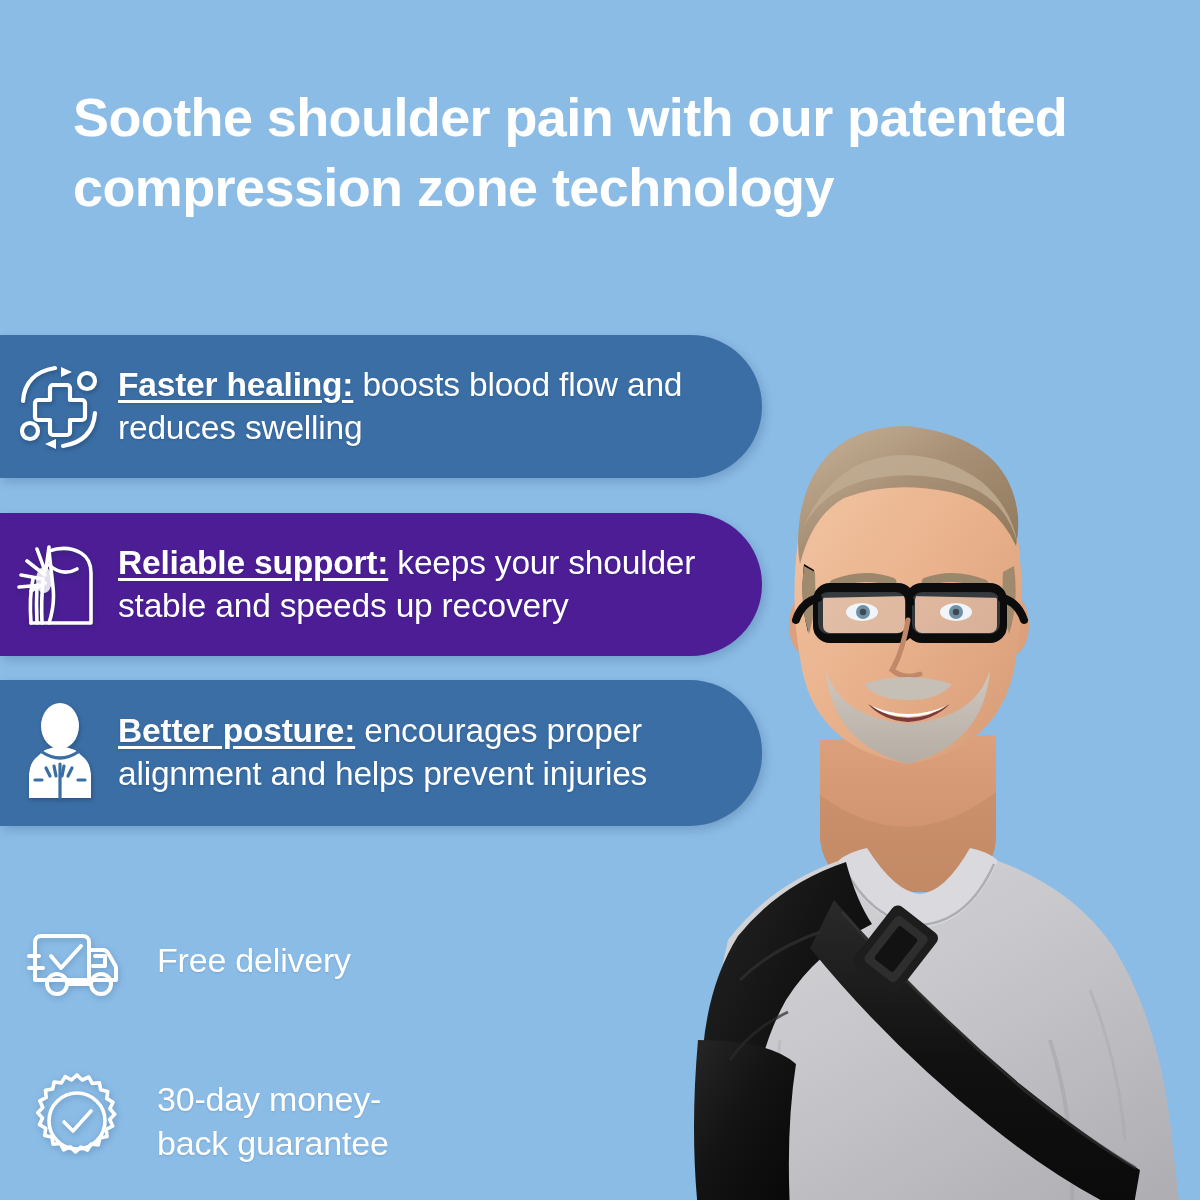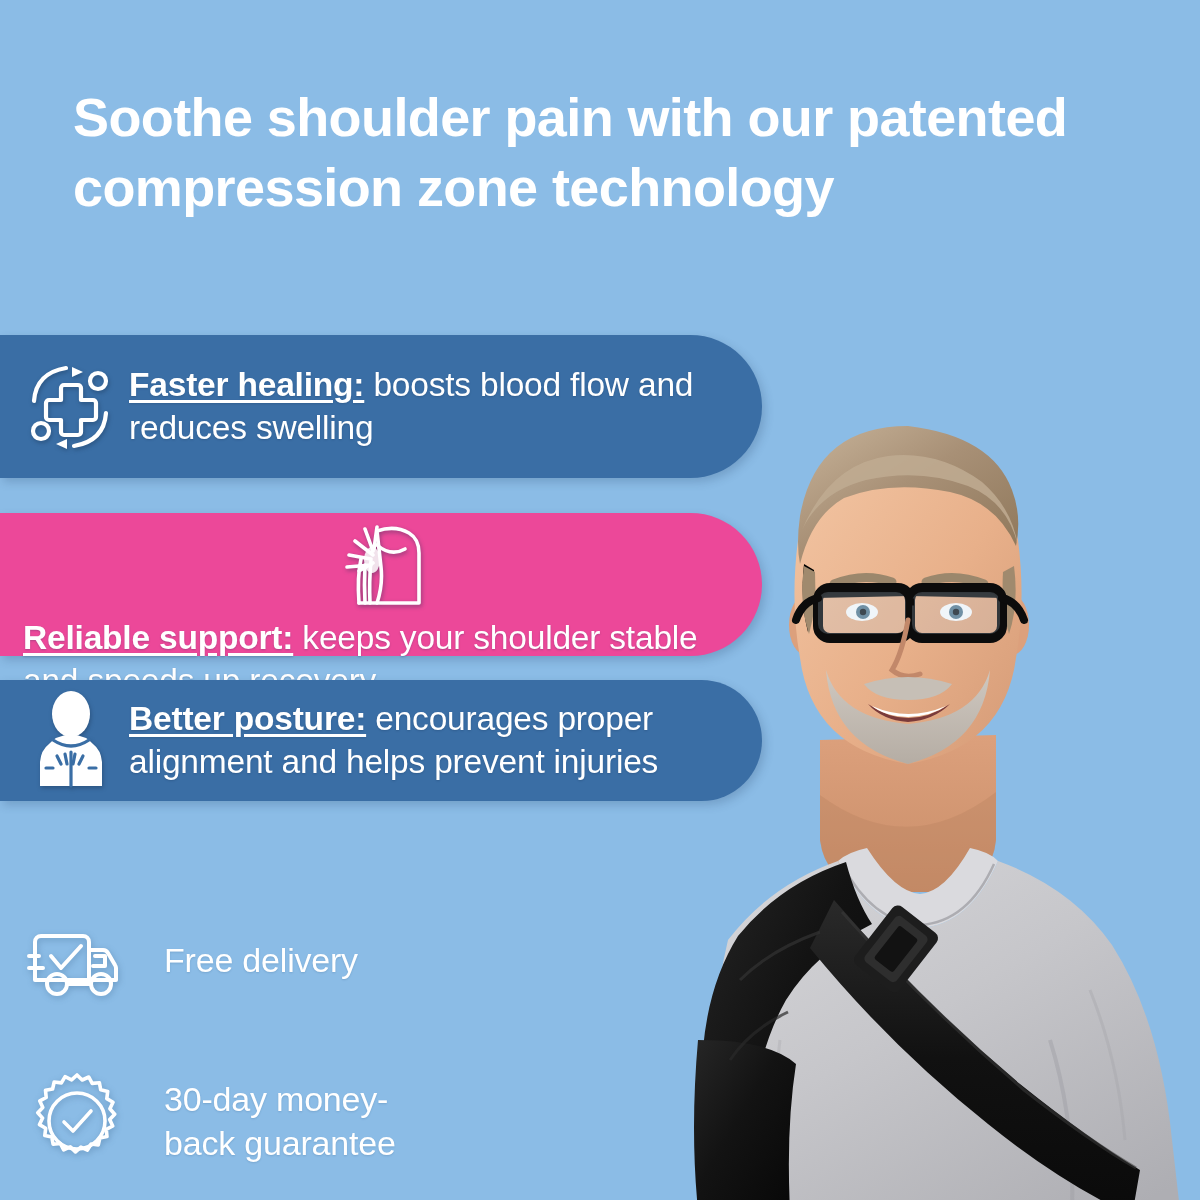--- a/index.html
+++ b/index.html
@@ -29,25 +29,26 @@
   }
   
   .card {
     position:absolute;
     left:0;
     background:#3A6EA5;
     border-radius:0 72px 72px 0;
     box-shadow:3px 4px 10px rgba(30,60,95,0.22);
     display:flex;
     align-items:center;
-    padding-left:23px;
+    padding-left:12px;
+    justify-content:flex-end;
   }
   #card-0 { top:335px; width:762px; height:143px; }
   #card-1 { top:513px; width:762px; height:143px; }
-  #card-2 { top:680px; width:762px; height:121px; }
+  #card-2 { top:680px; width:762px; height:146px; }
 
   .card-icon {
     flex:0 0 auto;
     width:96px; height:104px;
     margin-right:10px;
     display:flex; align-items:center; justify-content:center;
   }
   .card-icon svg { display:block; filter:drop-shadow(1px 2px 2px rgba(20,45,75,0.40)); }
 
   .card-text {
@@ -80,21 +81,21 @@
     width:110px; height:110px;
     display:flex; align-items:center; justify-content:center;
   }
   .badge-icon svg { display:block; filter:drop-shadow(1px 2px 3px rgba(40,80,120,0.30)); }
 
   .badge-text {
     color:#ffffff;
     font-size:34px;
     line-height:1.30;
     letter-spacing:-0.2px;
-    margin-left:32px;
+    margin-left:25px;
     white-space:pre-line;
     text-shadow:0 1px 2px rgba(40,80,120,0.20);
   }
 
   
   #model {
     position:absolute;
     left:620px; top:340px;
     width:600px; height:870px;
     overflow:hidden;
@@ -251,21 +252,21 @@
         </g>
         <path d="M46 8 L57 13 L46 18 Z" fill="#ffffff"></path>
         <path d="M41 80 L30 85 L41 90 Z" fill="#ffffff"></path>
       </svg>
     </div>
     <div class="card-text">
       <b>Faster healing:</b><span> boosts blood flow and reduces swelling</span>
     </div>
   </div>
 
-  <div class="card" id="card-1" style="background: #ec4899; flex-direction: column;">
+  <div class="card" id="card-1" style="background: #4c1d95;">
     <div class="card-icon">
       <svg width="90" height="100" viewBox="0 0 90 100">
         <g fill="none" stroke="#ffffff" stroke-width="3.6" stroke-linecap="round" stroke-linejoin="round">
           <path d="M34 16 Q52 10 66 18 Q76 24 76 38 L76 88 L34 88 Q40 70 38 52 Q36 34 34 16 Z"></path>
           <path d="M34 30 Q48 42 62 34"></path>
           <path d="M18 44 Q14 62 16 88"></path>
           <path d="M28 46 Q26 66 27 88"></path>
           <path d="M22 50 Q21 70 22 88"></path>
           <path d="M16 88 L34 88"></path>
           <path d="M12 26 L30 40 M6 40 L28 44 M16 56 L30 48 M22 14 L30 36 M34 12 L31 34 M4 52 L28 50"></path>

